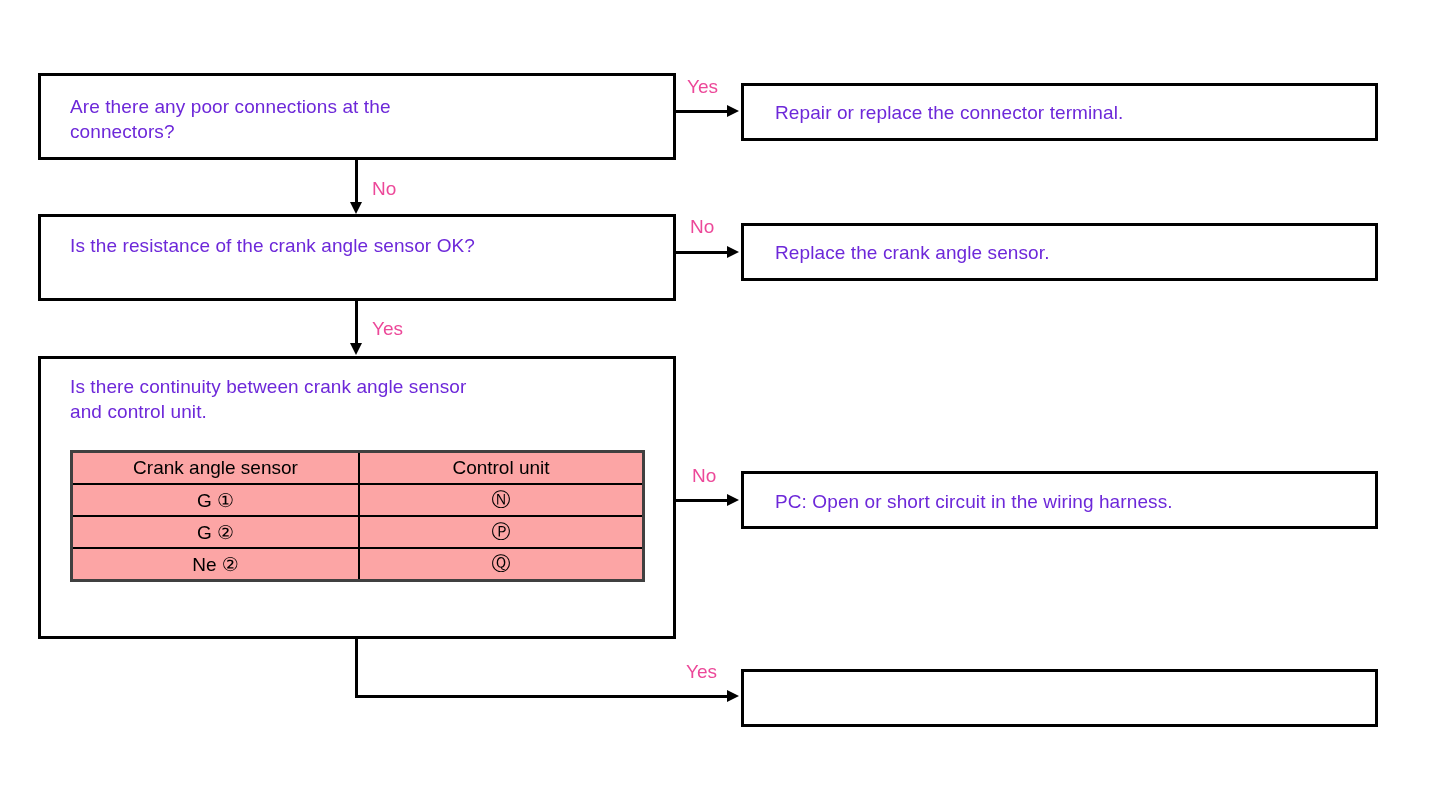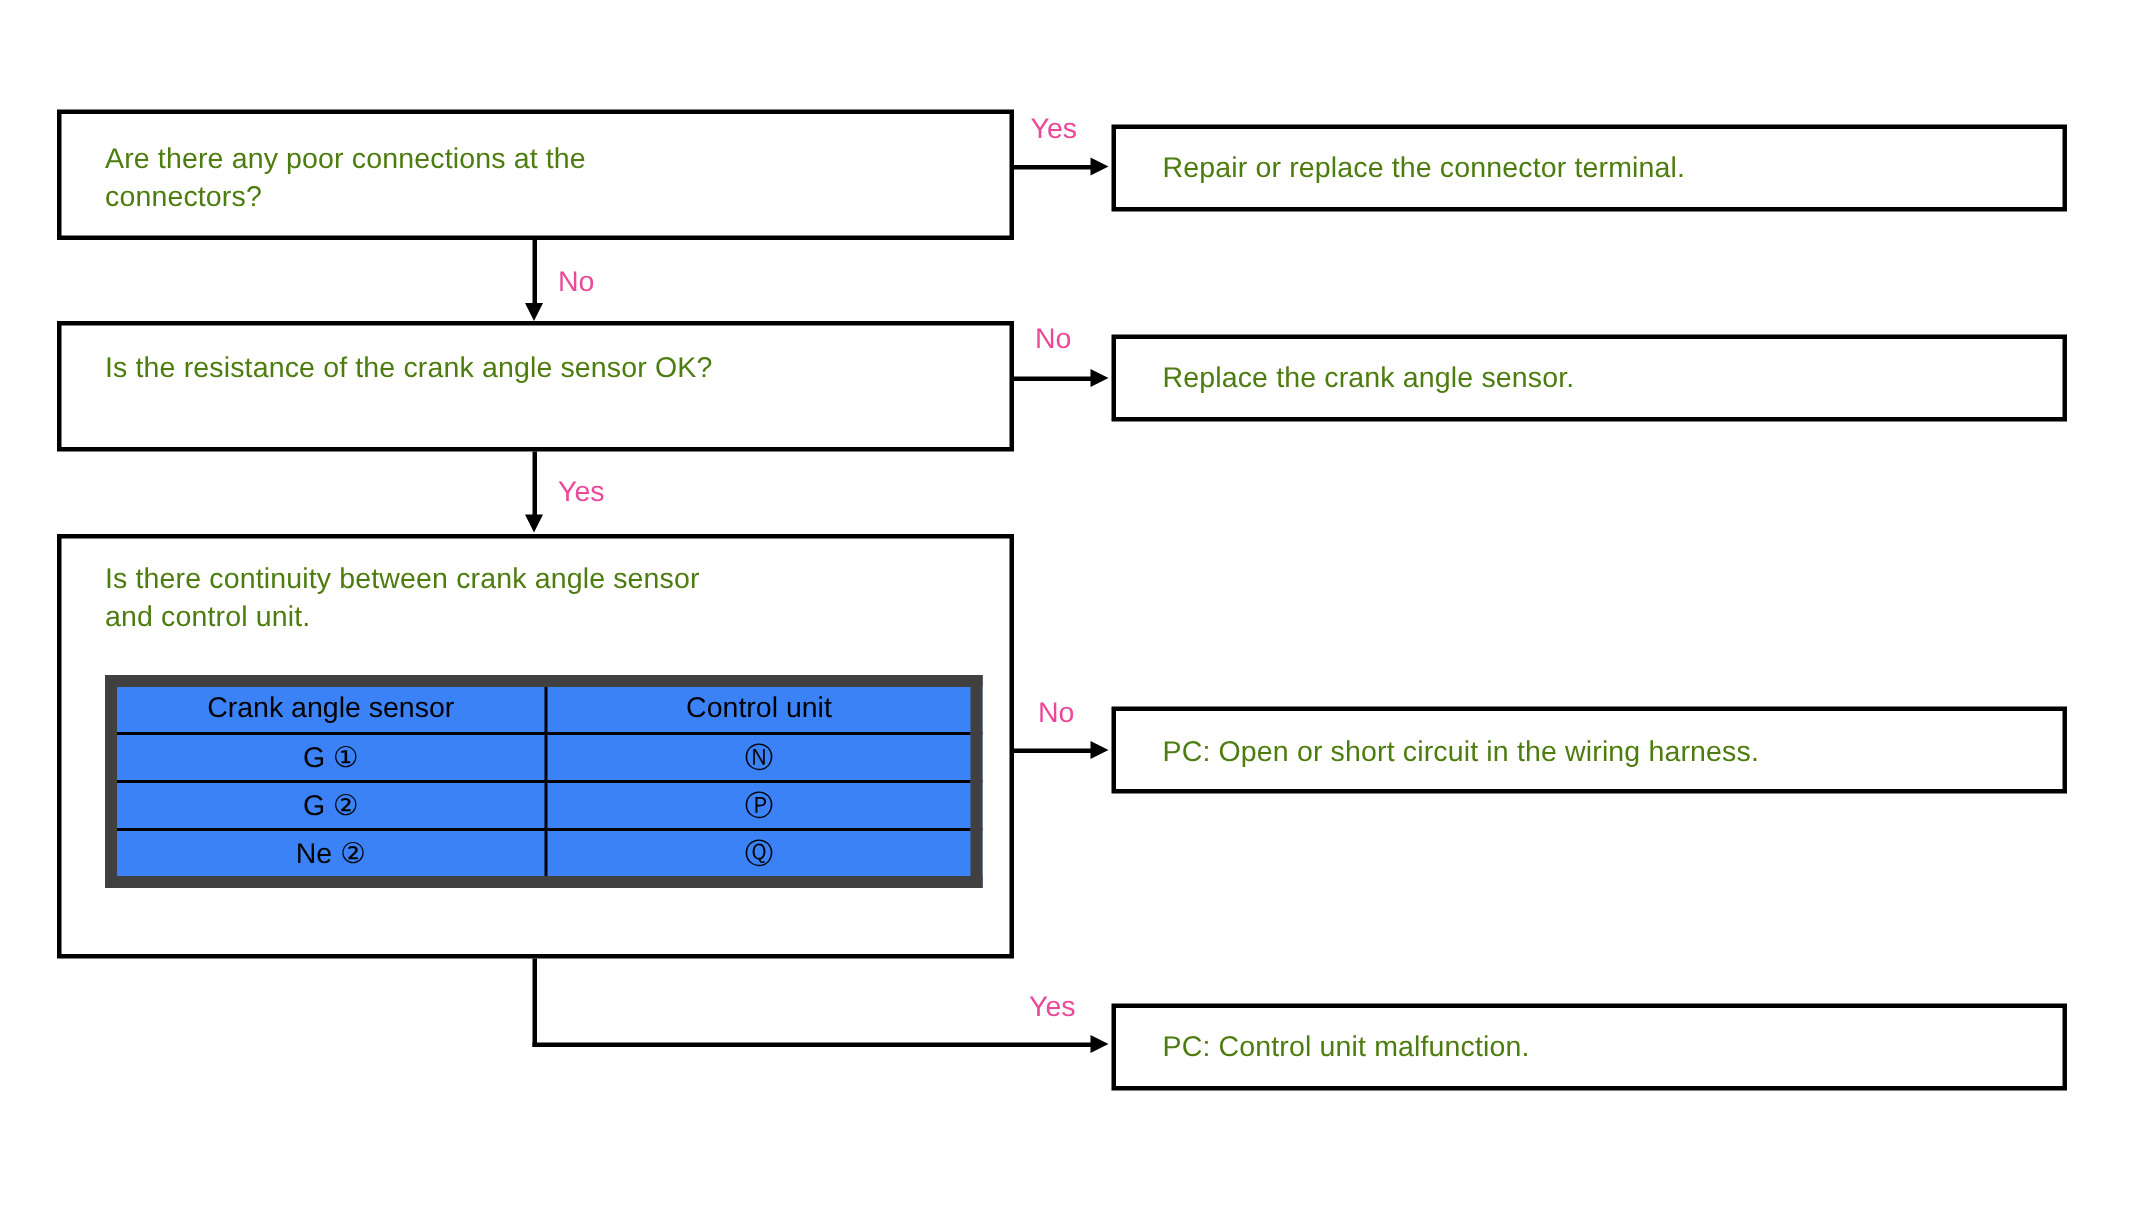--- a/index.html
+++ b/index.html
@@ -21,21 +21,21 @@
     box-sizing: border-box;
     border: 3px solid #000;
     background: #fff;
   }
   .box-text {
     position: absolute;
     font-size: 19px;
     line-height: 25px;
     letter-spacing: 0.1px;
     white-space: pre-line;
-    color: #4d7c0f;
+    color: #6d28d9;
   }
   .edge-label {
     position: absolute;
     font-size: 19px;
     line-height: 21px;
     color: #ec4899;
   }
   .hline {
     position: absolute;
     height: 3px;
@@ -59,22 +59,22 @@
     width: 0;
     height: 0;
     border-left: 6px solid transparent;
     border-right: 6px solid transparent;
     border-top: 12px solid #000;
   }
   
   .mtable {
     position: absolute;
     border-collapse: collapse;
-    border: 8px solid #404040;
-    background: #3b82f6;
+    border: 3px solid #404040;
+    background: #fca5a5;
   }
   .mtable td {
     border: 2px solid #000;
     text-align: center;
     font-size: 19px;
     height: 30px;
     padding: 0;
     color: #000;
   }
   .mtable td.c1 { width: 285px; }
@@ -145,15 +145,14 @@
 
   <div class="vline" style="left:355px; top:639px; height:59px;"></div>
   <div class="hline" style="left:355px; top:695px; width:374px;"></div>
   <div class="arrow-right" style="left:727px; top:690px;"></div>
   <div class="edge-label" style="left:686px; top:661px;">Yes</div>
 
   <div class="box" style="left:741px; top:471px; width:637px; height:58px;"></div>
   <div class="box-text" style="left:775px; top:489px; width:590px;">PC: Open or short circuit in the wiring harness.</div>
 
   <div class="box" style="left:741px; top:669px; width:637px; height:58px;"></div>
-  <div class="box-text" style="left:775px; top:686px; width:590px;">PC: Control unit malfunction.</div>
 
 </div>
 
 </body></html>

